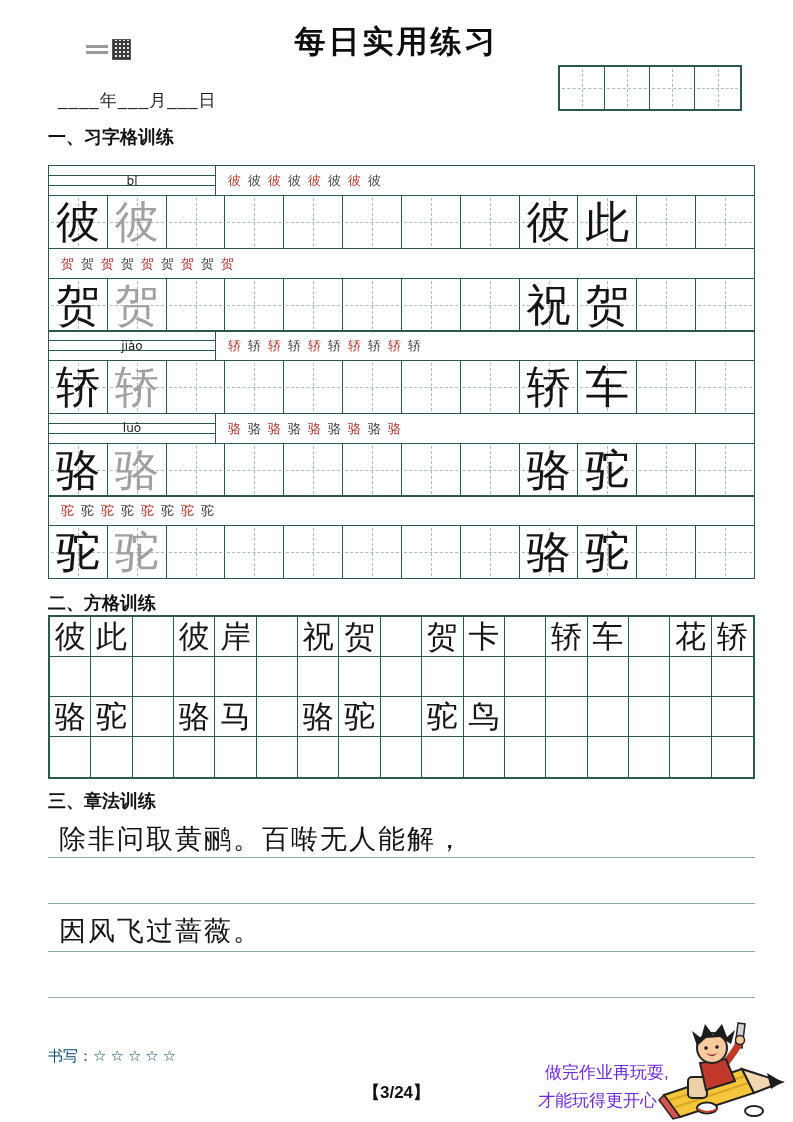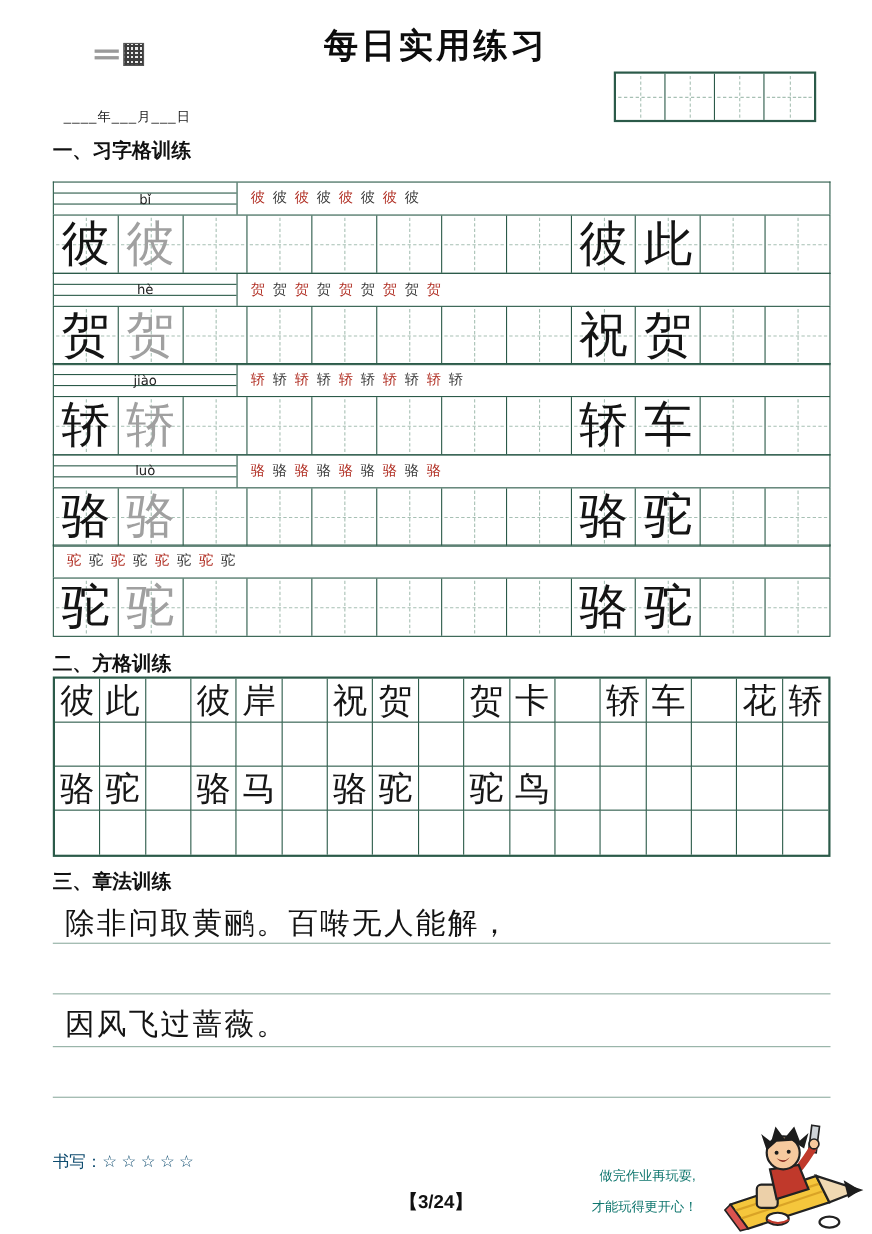--- a/index.html
+++ b/index.html
@@ -10,21 +10,21 @@
   
   .logo { position:absolute; left:86px; top:36px; display:flex; align-items:center; gap:4px; }
   .logo-lines { display:flex; flex-direction:column; gap:3px; }
   .logo-lines i { display:block; width:22px; height:3px; background:#9a9a9a; }
   .qr { width:19px; height:21px; border:1px solid #555;
         background-image:
           repeating-linear-gradient(0deg,#3c3c3c 0 2px, transparent 2px 4px),
           repeating-linear-gradient(90deg,#3c3c3c 0 2px, #e9e9e9 2px 4px); }
   .page-title { position:absolute; left:0; right:0; top:18px; text-align:center;
                 font-size:31px; font-weight:700; letter-spacing:3px; color:#0d0d0d; }
-  .date-line { position:absolute; left:58px; top:95px; font-size:12px; letter-spacing:1px; }
+  .date-line { position:absolute; left:58px; top:86px; font-size:17px; letter-spacing:1px; }
   .grade-line { position:absolute; left:322px; top:86px; font-size:17px; }
   .name-grid { position:absolute; left:558px; top:62px; display:flex; border:2px solid #2b5a49; background:#fff; }
   .name-cell { position:relative; width:45px; height:42px; border-right:1.5px solid #2b5a49; }
   .name-cell:last-child { border-right:none; }
 
   .vd { position:absolute; left:50%; top:2px; bottom:2px; width:0; border-left:1.5px dashed #a7c0b4; }
   .hd { position:absolute; top:50%; left:2px; right:2px; height:0; border-top:1.5px dashed #a7c0b4; }
 
   .sec-heading { position:absolute; left:48px; font-size:18px; font-weight:700; color:#111; }
   #sec1-heading { top:122px; }
@@ -69,21 +69,21 @@
   #comp-line2 { top:910px; }
   .rule { position:absolute; left:48px; width:707px; height:0; border-top:1.5px solid #8fad a; border-top:1.5px solid #8fada1; }
   #rule1 { top:854px; } #rule2 { top:900px; } #rule3 { top:948px; } #rule4 { top:994px; }
 
   
   .rating { position:absolute; left:48px; top:1044px; font-size:15px; color:#0c4a6e; }
   .rating .stars { letter-spacing:4px; font-family:"DejaVu Sans", sans-serif; }
   .motto { position:absolute; left:46px; top:1072px; font-size:18px; font-weight:700; color:#111; }
   .page-indicator { position:absolute; left:0; right:0; top:1078px; text-align:center;
                     font-size:17px; font-weight:700; color:#111; pointer-events:none; }
-  .mascot-line { position:absolute; font-family:Liberation Sans, sans-serif; font-size:12px; color:#0f766e; }
+  .mascot-line { position:absolute; font-family:Liberation Sans, sans-serif; font-size:17px; color:#6d28d9; }
   #mascot-line1 { left:545px; top:1058px; }
   #mascot-line2 { left:538px; top:1086px; }
   .mascot { position:absolute; left:650px; top:1018px; }
 </style>
 </head>
 <body>
 
 <div class="page">
 
   <div class="logo">
@@ -184,25 +184,20 @@
             <div class="hd"></div>
           </div>
           <div class="pcell">
             <div class="vd"></div>
             <div class="hd"></div>
           </div>
         </div>
       </div>
       <div class="p-row">
         <div class="p-top">
-          <div class="pinyin-box">
-            <div class="pline l1"></div>
-            <div class="pline l2"></div>
-            <span class="pinyin">hè</span>
-          </div>
           <div class="stroke-area">
             <span class="stroke-step sg0">贺</span>
             <span class="stroke-step sg1">贺</span>
             <span class="stroke-step sg0">贺</span>
             <span class="stroke-step sg1">贺</span>
             <span class="stroke-step sg0">贺</span>
             <span class="stroke-step sg1">贺</span>
             <span class="stroke-step sg0">贺</span>
             <span class="stroke-step sg1">贺</span>
             <span class="stroke-step sg0">贺</span>

